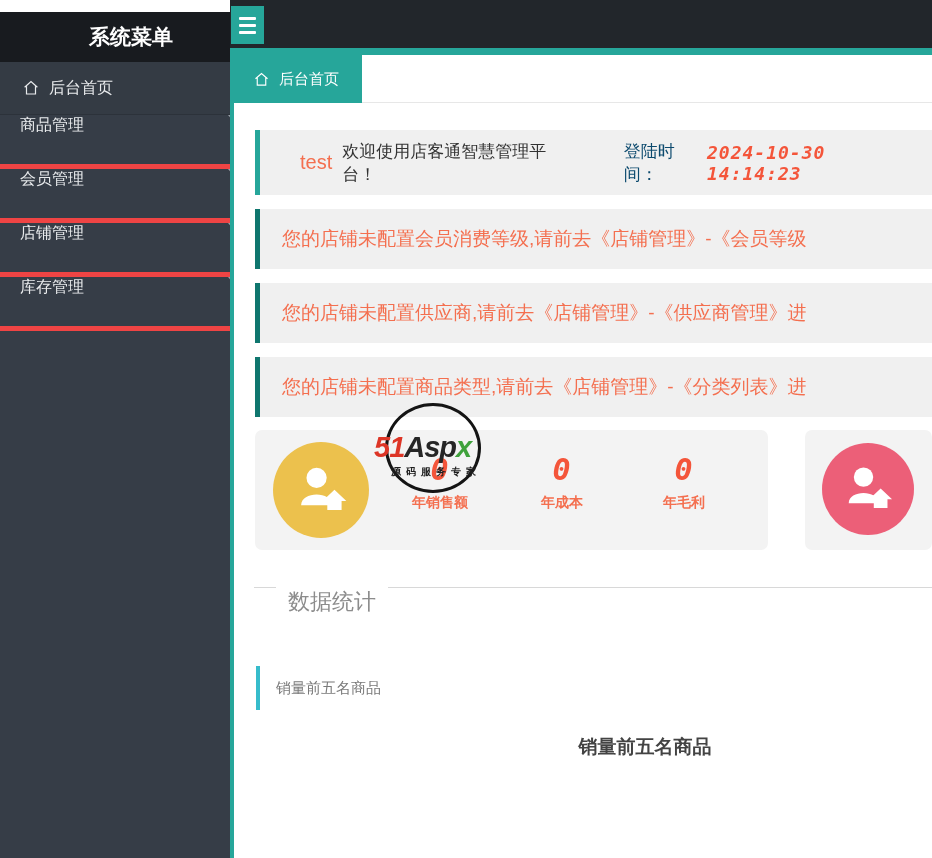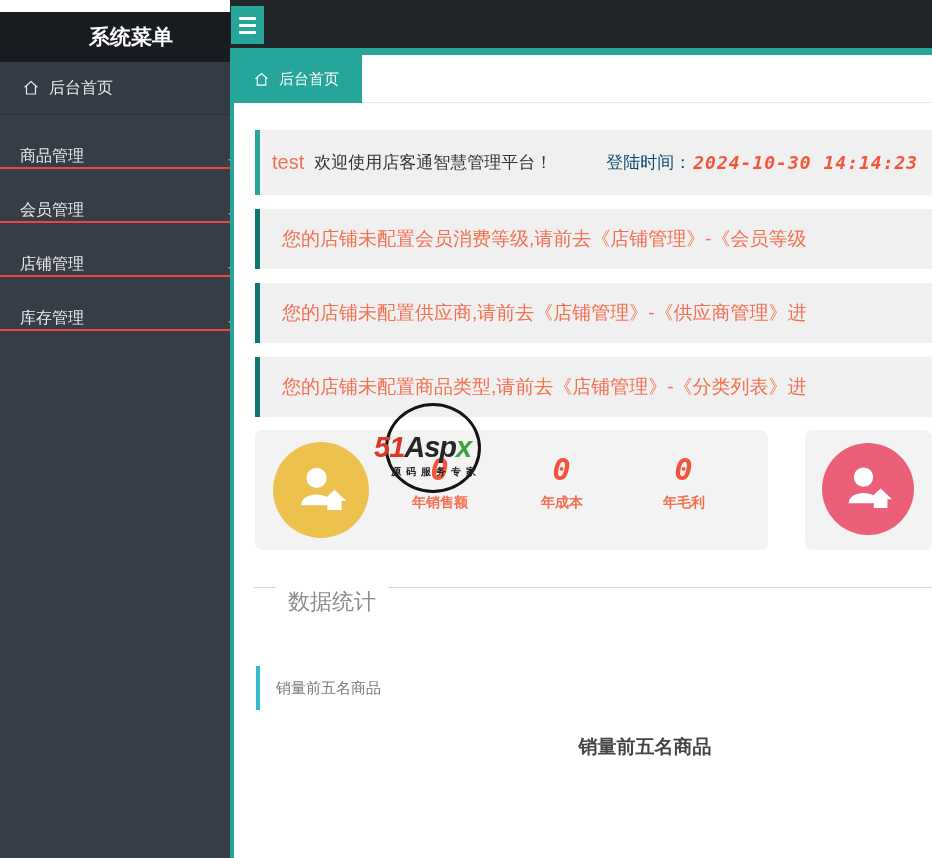--- a/index.html
+++ b/index.html
@@ -6,22 +6,22 @@
   html,body { width:932px; height:858px; overflow:hidden; background:#fff;
               font-family:"Liberation Sans","DejaVu Sans",sans-serif; }
   .app { position:relative; width:932px; height:858px; background:#fff; overflow:hidden; }
 
   
   .sidebar { position:absolute; left:0; top:12px; width:262px; height:858px; background:#363d47; }
   .sidebar-header { height:50px; background:#181b1f; color:#fff; display:flex;
                     align-items:center; justify-content:center; font-size:21px; font-weight:bold; }
   .nav-home { height:53px; display:flex; align-items:center; gap:9px; padding:0 22px;
               color:#e9ebed; font-size:16px; border-bottom:1px solid #2c323a; background:#343b44; cursor:pointer; }
-  .nav-item { height:54px; display:flex; align-items:flex-end; justify-content:space-between;
-              padding:0 20px; color:#e9ebed; font-size:16px; border-bottom:2px solid #ef4444; cursor:pointer; }
+  .nav-item { height:54px; display:flex; align-items:flex-start; justify-content:space-between;
+              padding:0 20px; color:#e9ebed; font-size:16px; border-bottom:5px solid #ef4444; cursor:pointer; }
   .caret { width:0; height:0; border-left:7px solid transparent; border-right:7px solid transparent;
            border-top:8px solid #9aa1a9; }
   .home-svg { width:18px; height:18px; stroke:#e9ebed; stroke-width:1.6; fill:none; }
 
   
   .main { position:absolute; left:230px; top:0; right:0; height:858px; }
   .topbar { height:48px; background:#22262b; position:relative; }
   .hamburger { position:absolute; left:1px; top:6px; width:33px; height:38px; background:#26a69a;
                display:flex; flex-direction:column; align-items:center; justify-content:center; gap:4px; cursor:pointer; }
   .hamburger i { display:block; width:17px; height:3px; background:#fff; border-radius:1px; }
@@ -29,21 +29,21 @@
   .tabrow { height:48px; background:#fff; border-bottom:1px solid #e7e7e7; position:relative; }
   .tab-active { position:absolute; left:0; top:0; width:132px; height:48px; background:#26a69a;
                 color:#fff; display:flex; align-items:center; justify-content:center; gap:9px;
                 font-size:15px; cursor:pointer; }
   .tab-active .home-svg { stroke:#fff; width:17px; height:17px; }
   .teal-rail { position:absolute; left:0; top:48px; bottom:0; width:4px; background:#26a69a; z-index:5; }
 
   
   .scroll { position:absolute; left:0; top:103px; right:0; bottom:0; background:#fff; }
   .notice { margin:27px 0 0 25px; background:#f0f0f0; border-left:5px solid #26a69a;
-            min-height:65px; display:flex; align-items:center; padding:0 10px 0 12px; }
+            min-height:65px; display:flex; align-items:center; padding:0 10px 0 40px; }
   .welcome-user { color:#f46f4f; font-size:20px; margin-right:10px; }
   .welcome-msg { color:#333; font-size:17px; }
   .login-label { color:#0c4a6e; font-size:17px; margin-left:54px; }
   .digital { font-family:"DejaVu Sans Mono","Liberation Mono",monospace; font-style:italic;
              color:#f4553a; font-weight:bold; letter-spacing:1px; }
   .login-time { font-size:18px; margin-left:2px; }
   .alert { margin:14px 0 0 25px; background:#f0f0f0; border-left:5px solid #0f766e;
            min-height:60px; display:flex; align-items:center; padding:0 4px 0 22px;
            color:#f46f4f; font-size:19px; }
 

